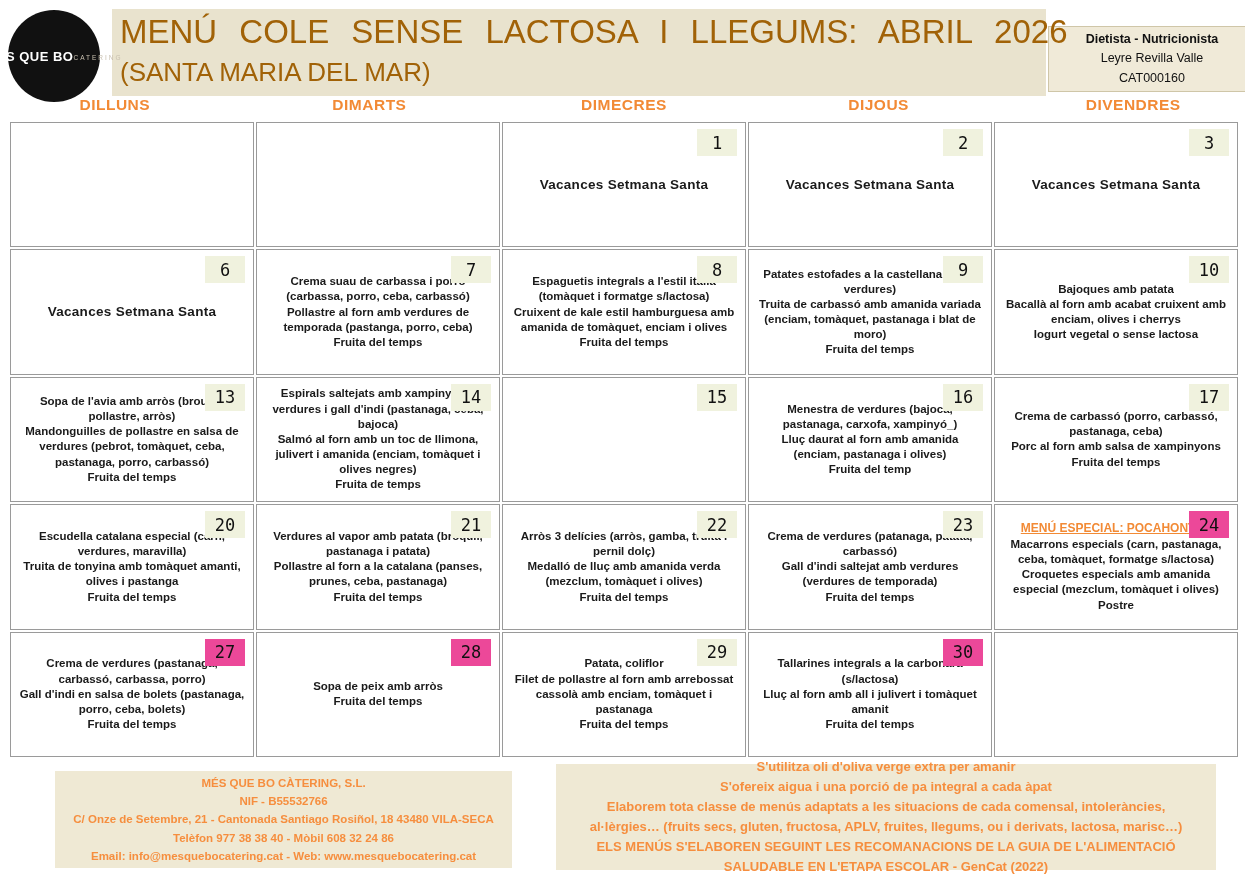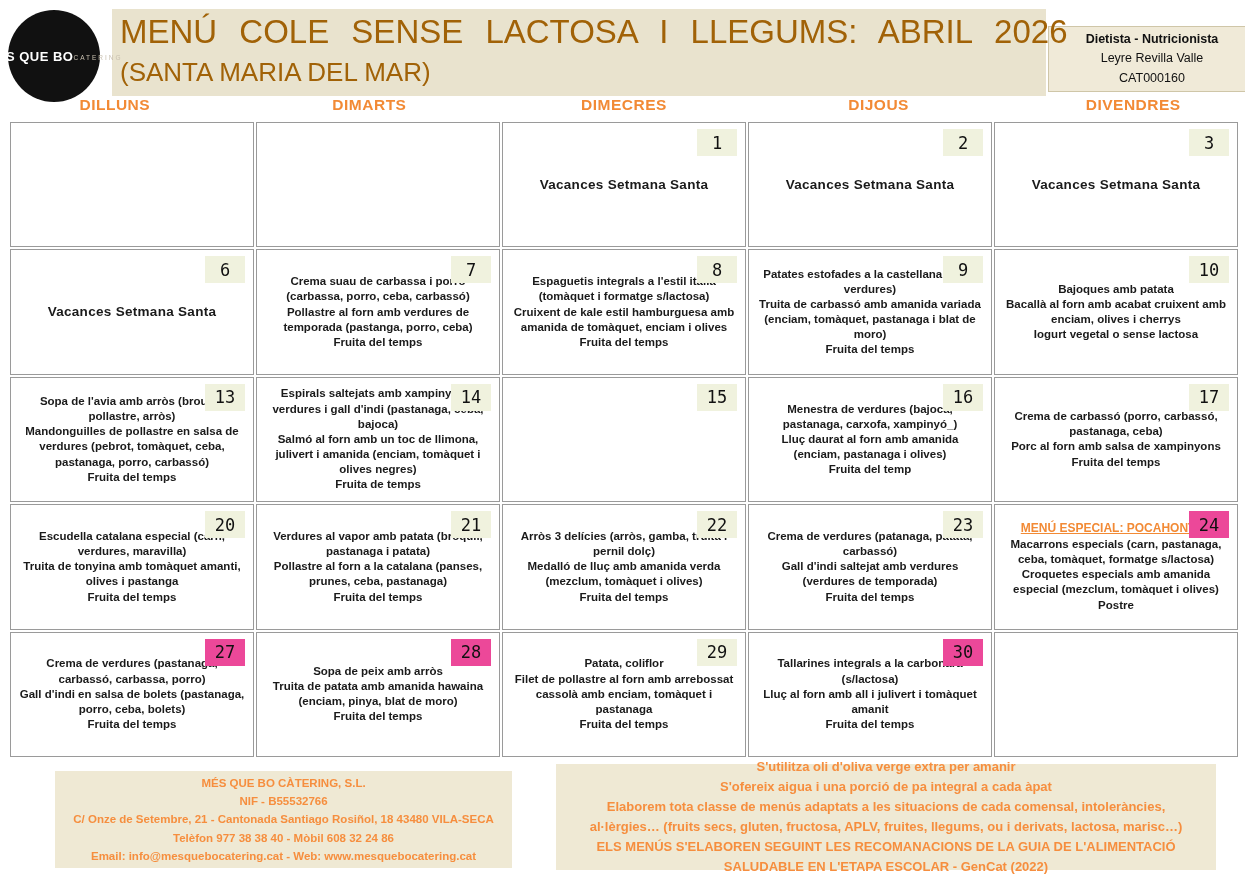--- a/index.html
+++ b/index.html
@@ -245,21 +245,20 @@
       <div class="menu-text">
         <div class="menu-line">Crema de verdures (pastanaga, carbassó, carbassa, porro)</div>
         <div class="menu-line">Gall d'indi en salsa de bolets (pastanaga, porro, ceba, bolets)</div>
         <div class="menu-line">Fruita del temps</div>
       </div>
     </div>
     <div class="cell">
       <div class="day-num tan">28</div>
       <div class="menu-text">
         <div class="menu-line">Sopa de peix amb arròs</div>
-        <div class="menu-line">Truita de patata amb amanida hawaina (enciam, pinya, blat de moro)</div>
         <div class="menu-line">Fruita del temps</div>
       </div>
     </div>
     <div class="cell">
       <div class="day-num green">29</div>
       <div class="menu-text">
         <div class="menu-line">Patata, coliflor</div>
         <div class="menu-line">Filet de pollastre al forn amb arrebossat cassolà amb enciam, tomàquet i pastanaga</div>
         <div class="menu-line">Fruita del temps</div>
       </div>

